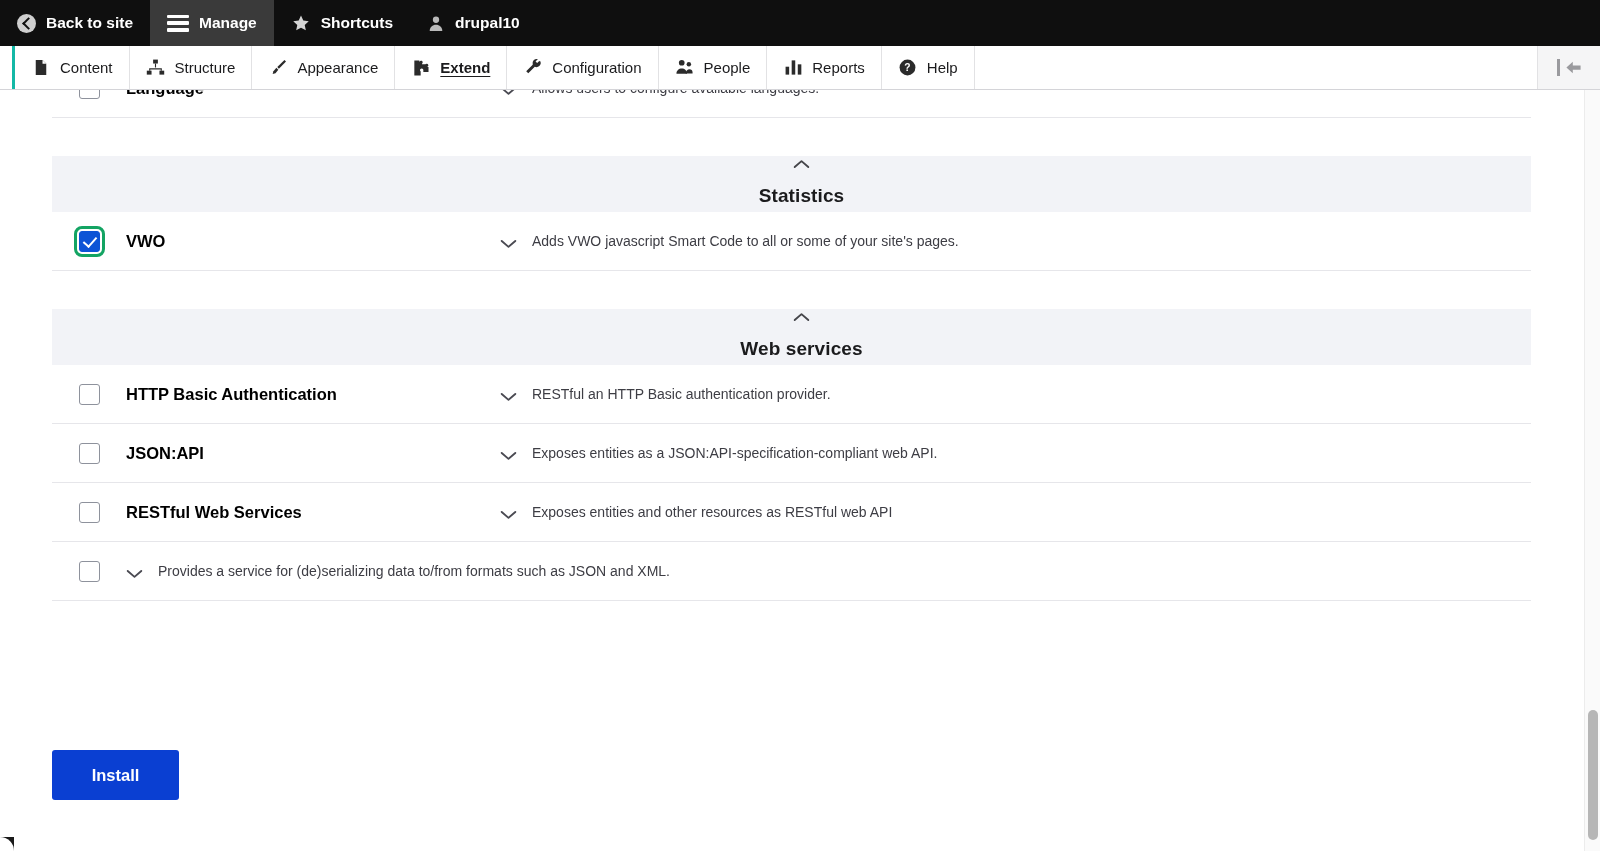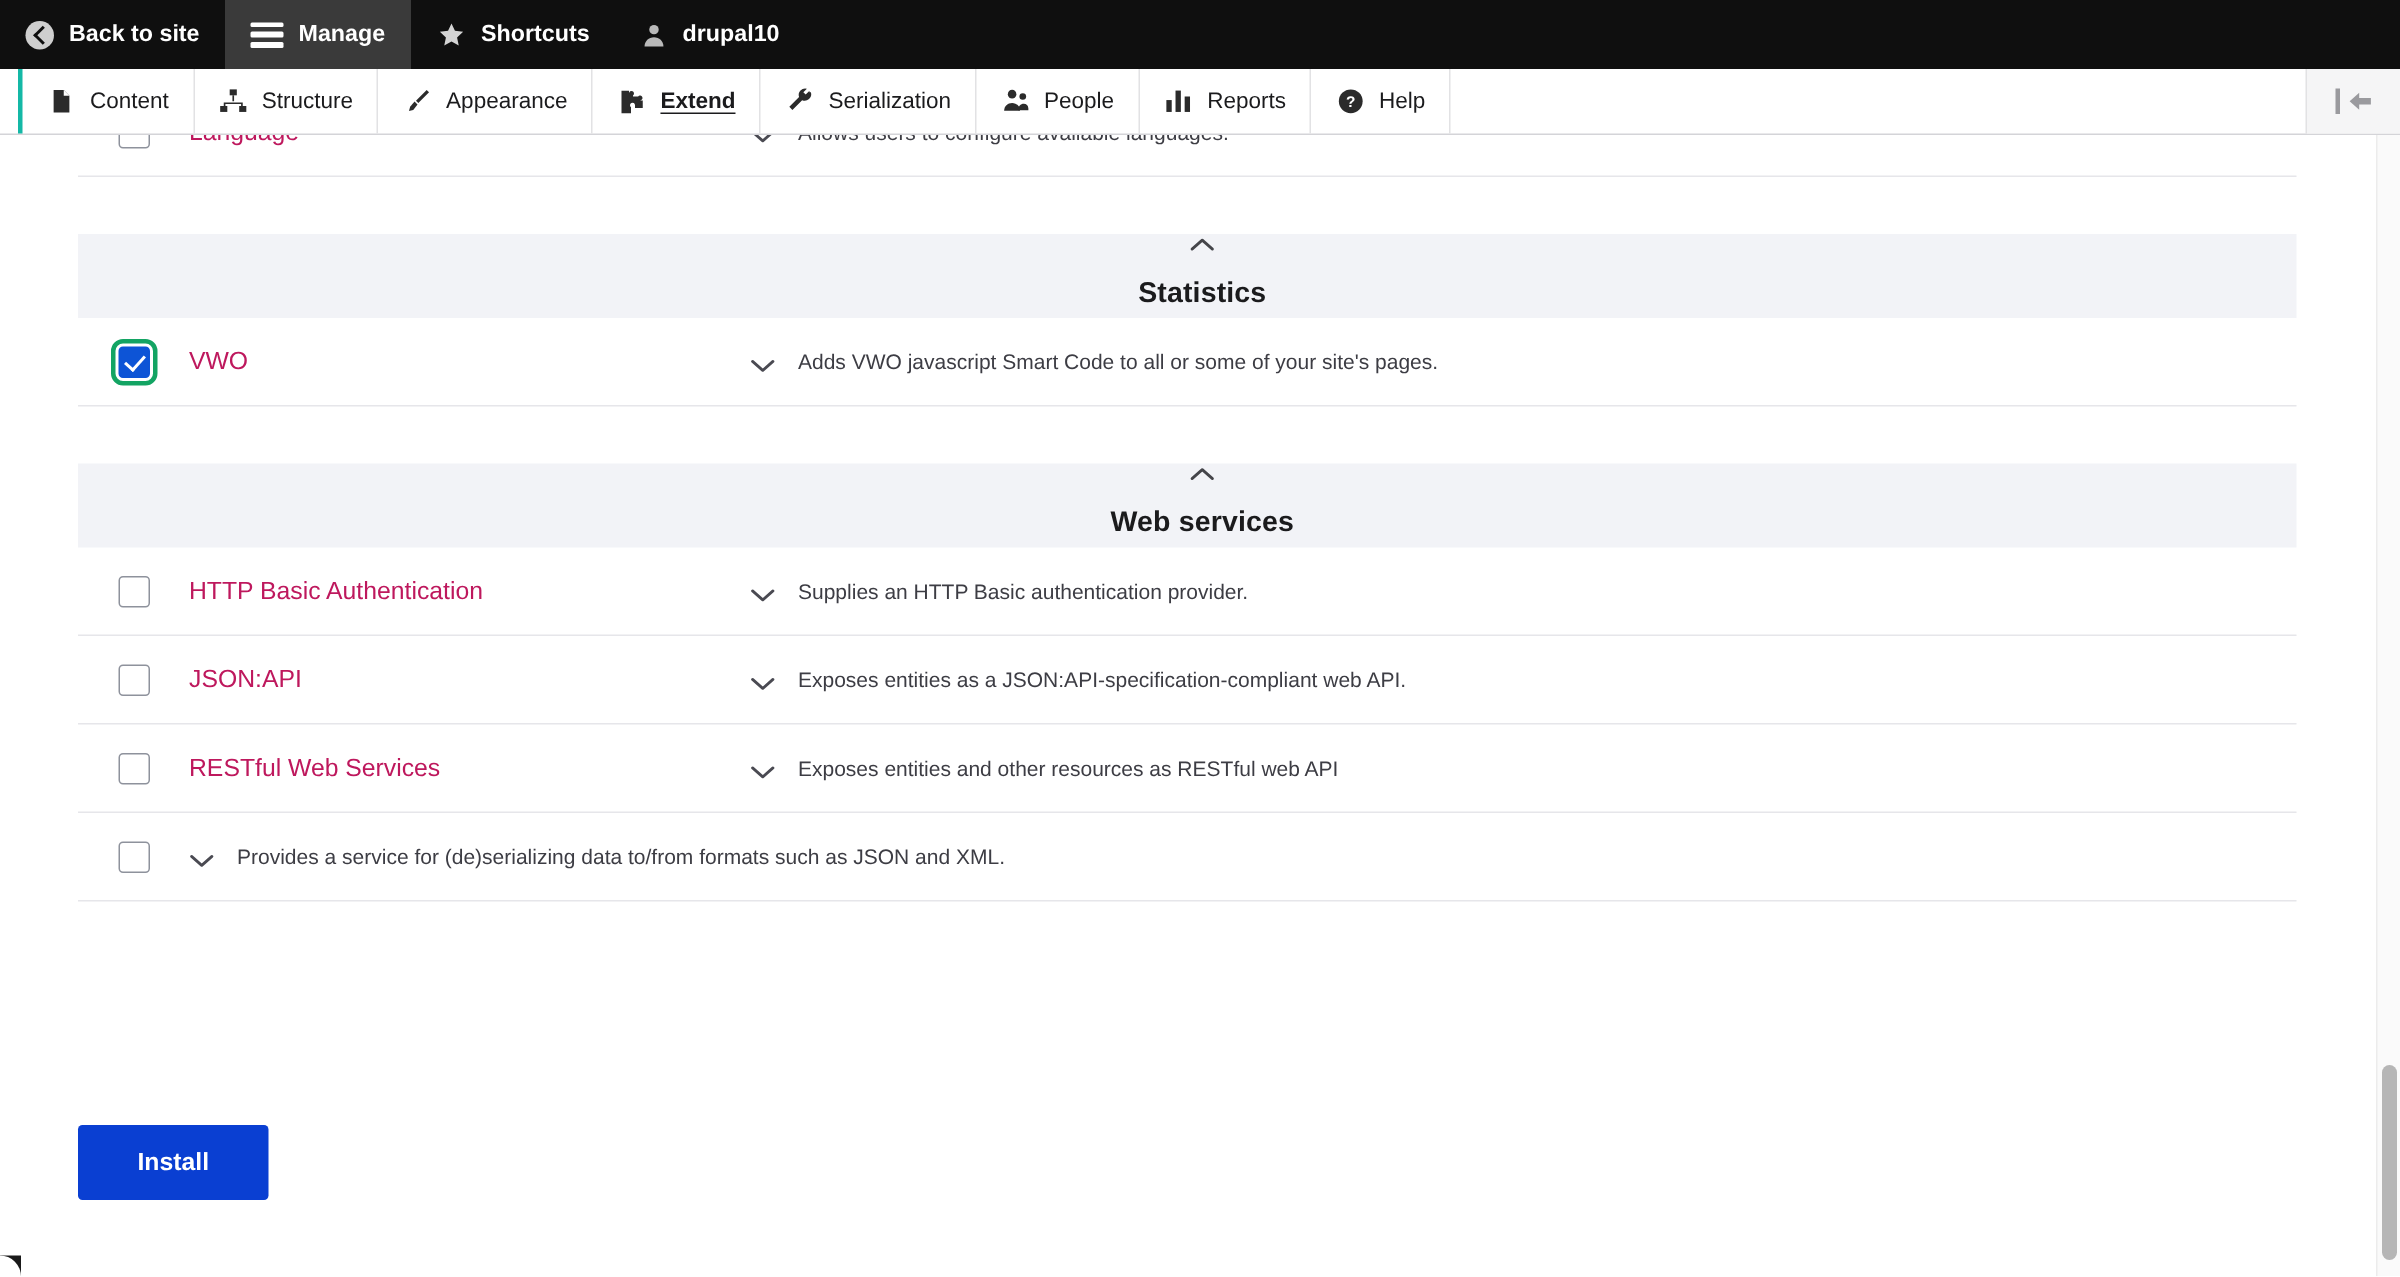--- a/index.html
+++ b/index.html
@@ -218,22 +218,22 @@
   }
   .checkbox.focused {
     outline: 3.2px solid #13a463;
     outline-offset: 2.6px;
   }
 
   .name-cell {
     width: 374px;
     flex: none;
     font-size: 16.5px;
-    font-weight: normal;
-    color: #be185d;
+    font-weight: bold;
+    color: #000000;
   }
 
   .desc-cell {
     flex: 1;
     display: flex;
     align-items: center;
     gap: 15px;
     font-size: 14px;
     color: #3d3d44;
   }
@@ -383,21 +383,21 @@
       </span>
       <span class="mi-label">Extend</span>
     </div>
 
     <div class="menu-item">
       <span class="mi-icon">
         <svg viewBox="0 0 24 24" width="19" height="19" fill="currentColor">
             <path d="M21 4.5a5.5 5.5 0 0 1-7.4 6.6L5.4 19.3 2.8 16.7l8.2-8.2A5.5 5.5 0 0 1 17.6 1.4l-3 3 2 2 3-3c.3.6.4 1.3.4 1.1z"></path>
           </svg>
       </span>
-      <span class="mi-label">Serialization</span>
+      <span class="mi-label">Configuration</span>
     </div>
 
     <div class="menu-item">
       <span class="mi-icon">
         <svg viewBox="0 0 24 24" width="19" height="19" fill="currentColor">
             <circle cx="8.5" cy="6" r="3.6"></circle>
             <path d="M1.8 20c0-4 3-6.6 6.7-6.6S15.2 16 15.2 20z"></path>
             <circle cx="17.5" cy="8" r="2.8"></circle>
             <path d="M13.4 19.5c.2-3.2 2.3-5.3 4.9-5.3 2.2 0 3.9 1.6 3.9 4v1.3z"></path>
           </svg>
@@ -495,21 +495,21 @@
         <div class="cb-cell">
           <div class="checkbox"></div>
         </div>
         <div class="name-cell">HTTP Basic Authentication</div>
         <div class="desc-cell">
           <span class="chev-down">
             <svg viewBox="0 0 20 12" width="17" height="11" fill="none" stroke="currentColor" stroke-width="2.2" stroke-linecap="round" stroke-linejoin="round">
                 <path d="M2 3l8 7 8-7"></path>
               </svg>
           </span>
-          <span>Supplies an HTTP Basic authentication provider.</span>
+          <span>RESTful an HTTP Basic authentication provider.</span>
         </div>
       </div>
 
       <div class="module-row">
         <div class="cb-cell">
           <div class="checkbox"></div>
         </div>
         <div class="name-cell">JSON:API</div>
         <div class="desc-cell">
           <span class="chev-down">

